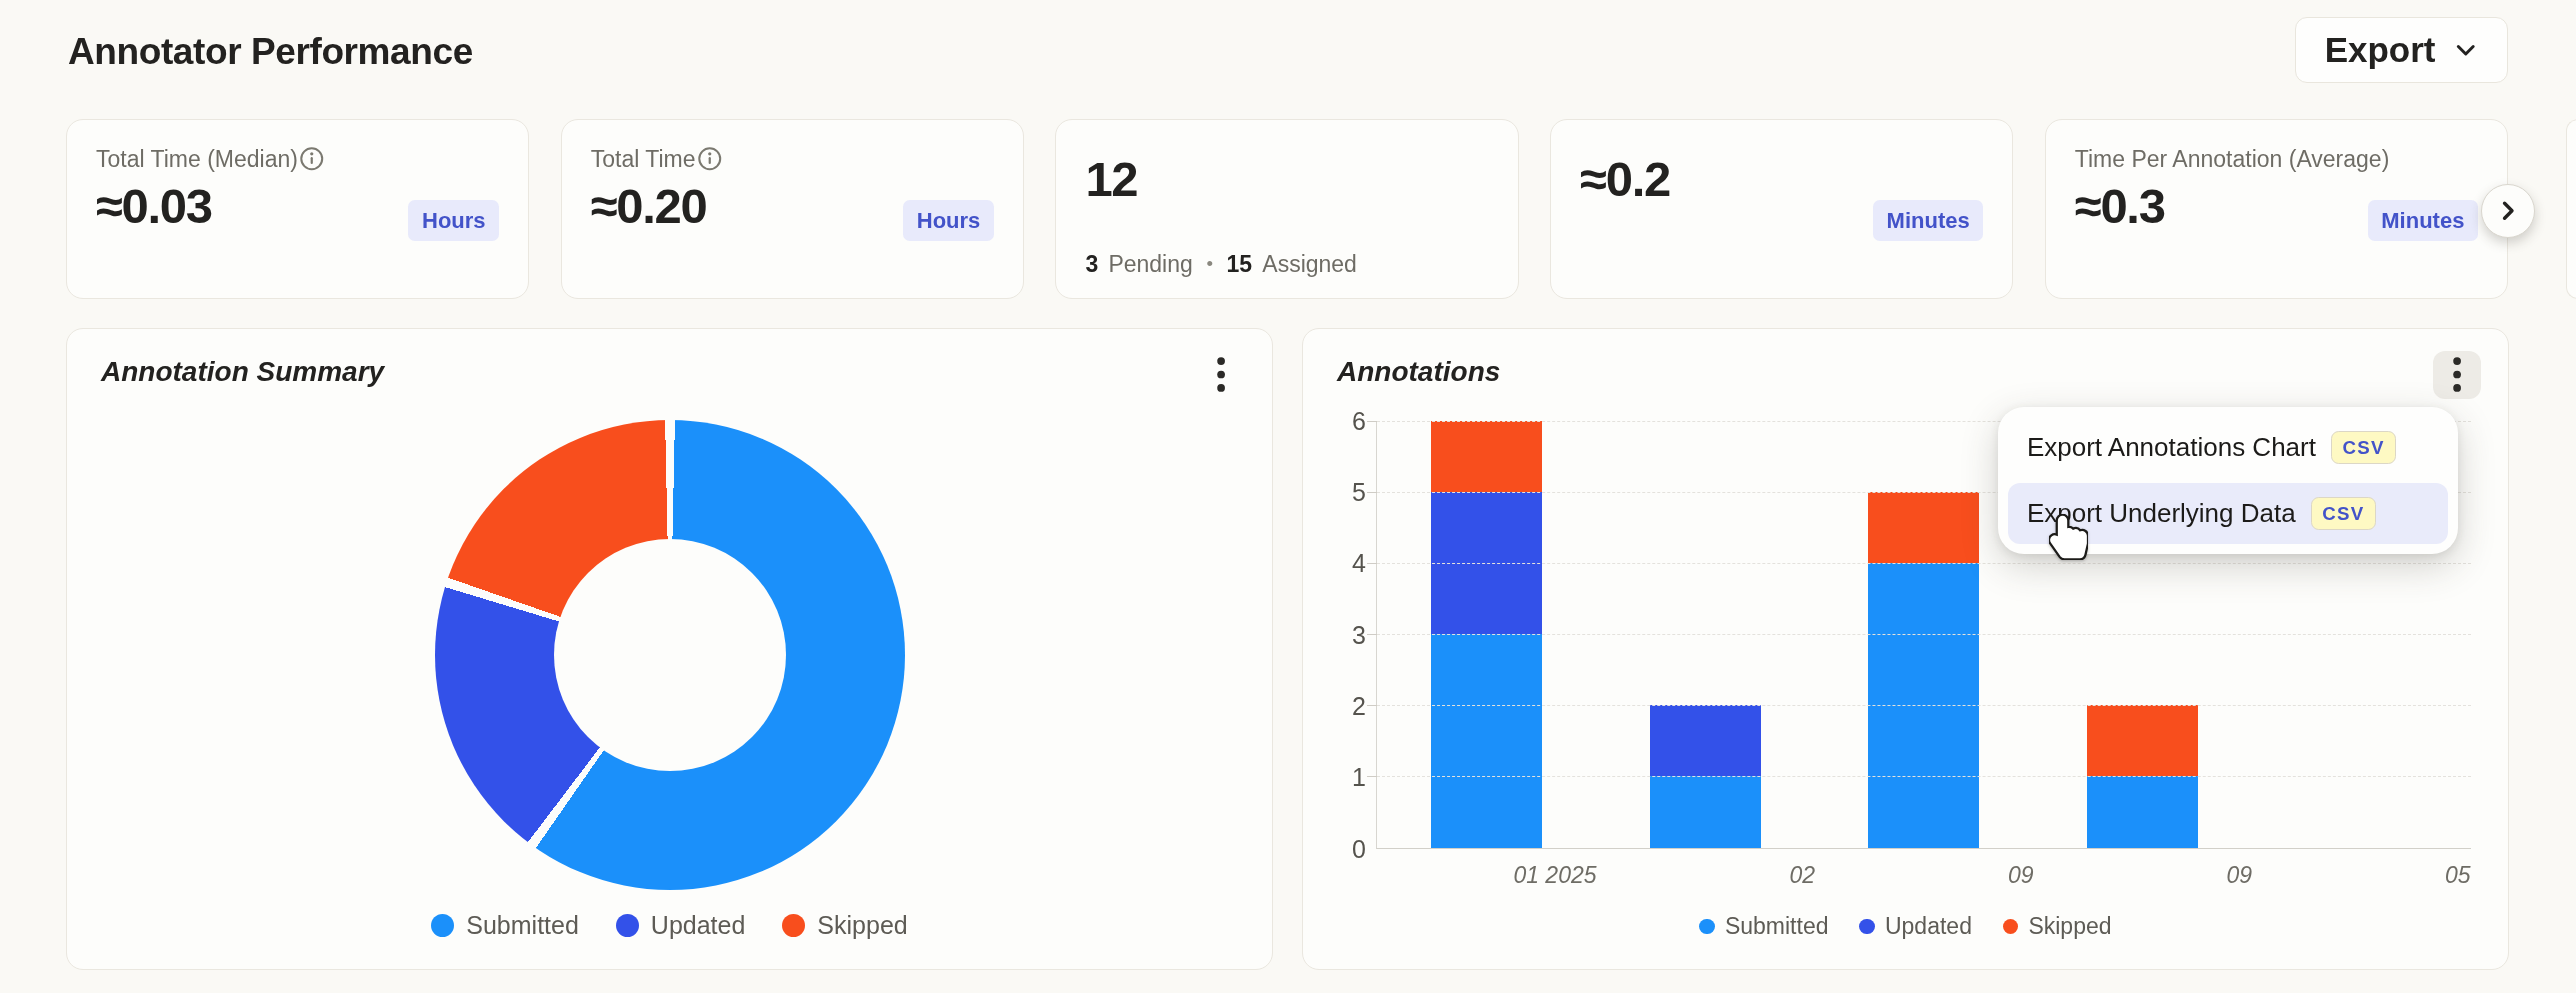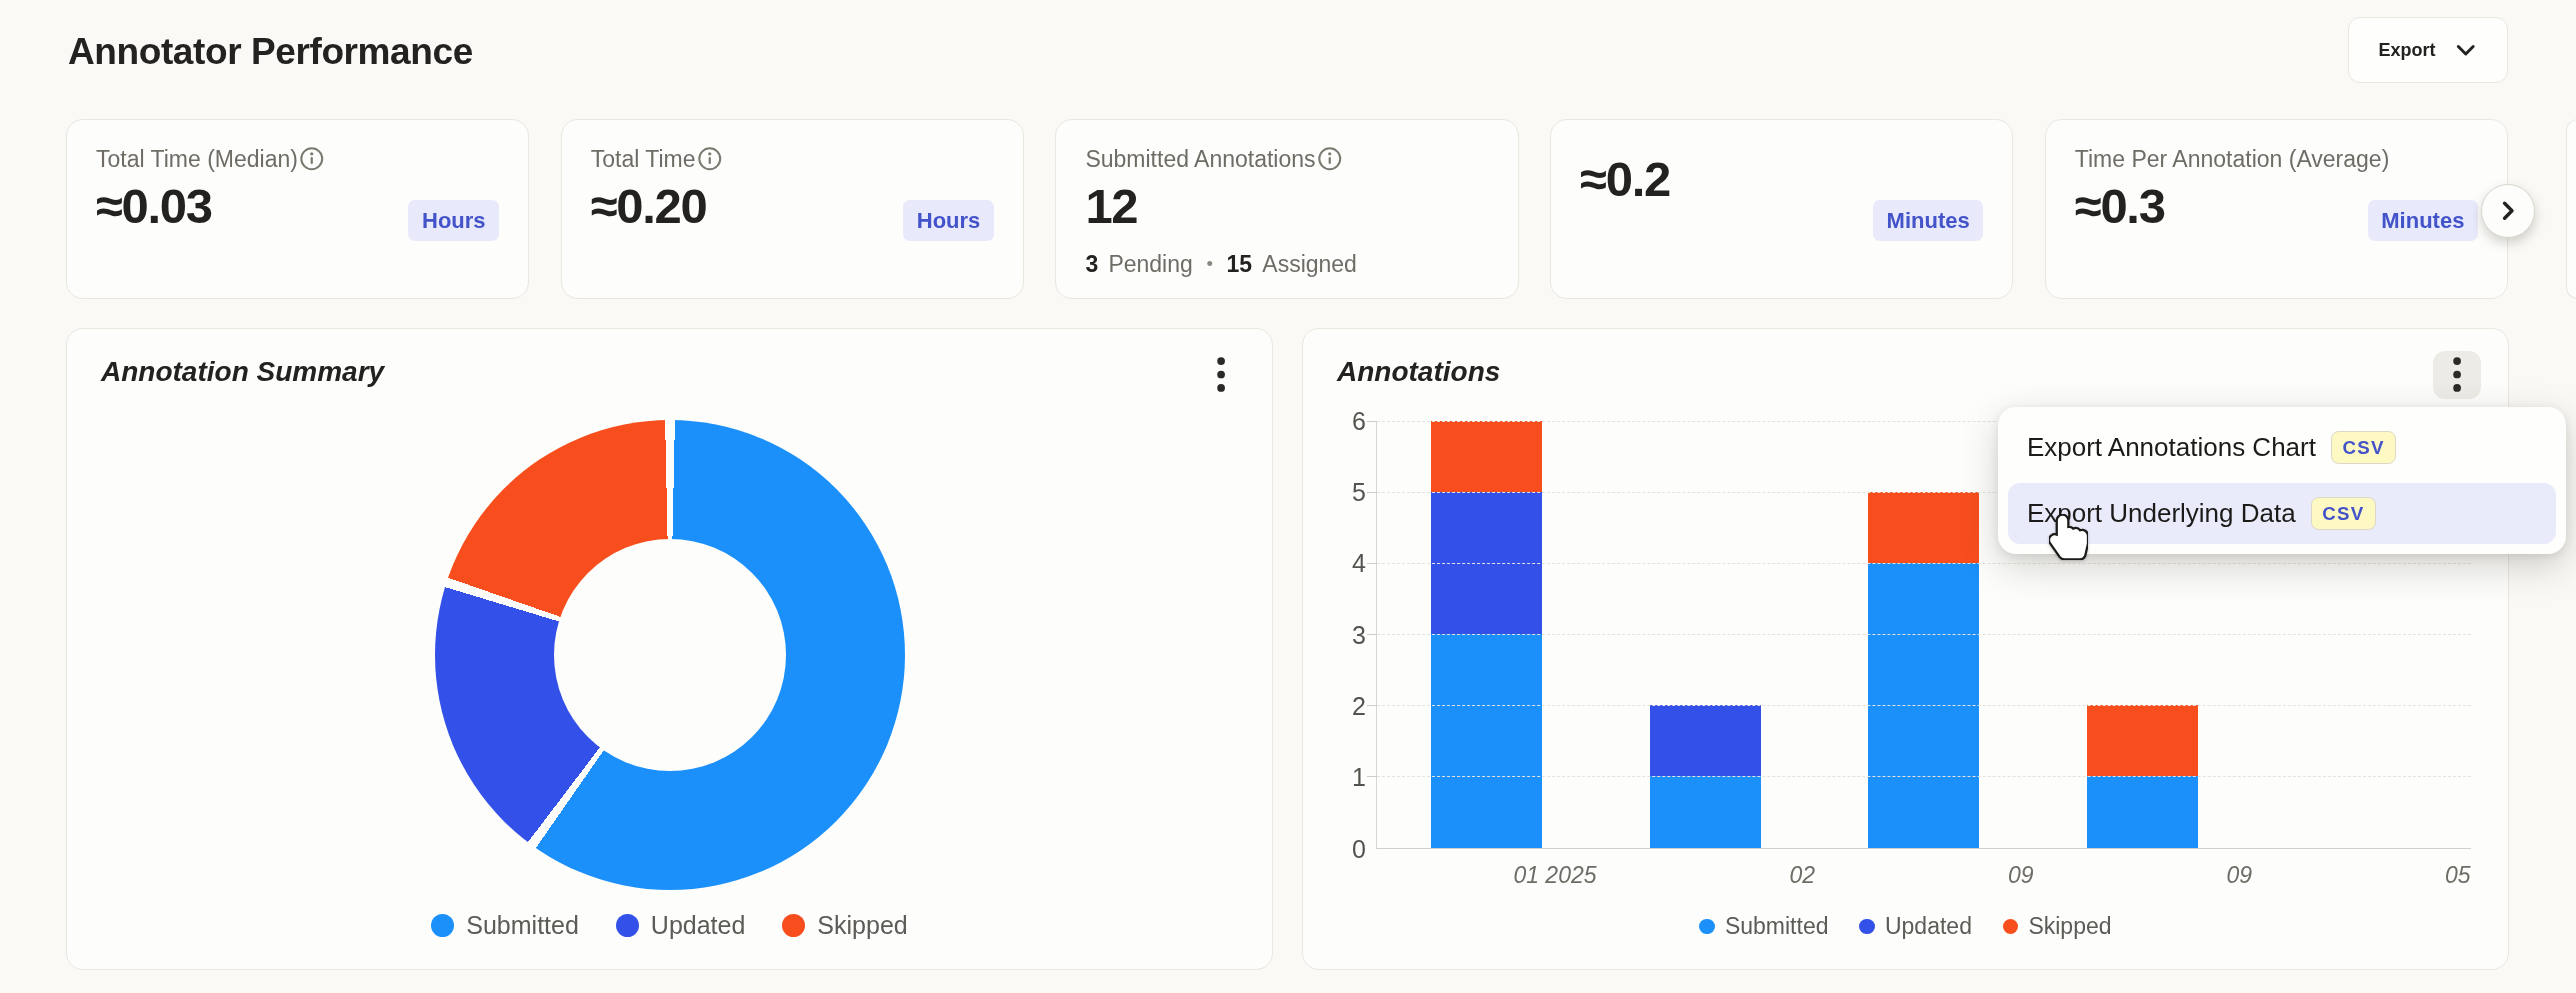--- a/index.html
+++ b/index.html
@@ -2,21 +2,21 @@
 <html style="font-size:13.6px"><head>
 <meta charset="utf-8">
 <style>
   * { margin:0; padding:0; box-sizing:border-box; }
   body { background:#faf9f5; font-family:"Liberation Sans", sans-serif; }
   .page { position:relative; width:2576px; height:994px; background:#faf9f5; overflow:hidden; }
 
   
   .page-title { position:absolute; left:68px; top:31px; font-size:37px; font-weight:700; color:#232220; letter-spacing:-0.4px; }
   .export-btn { position:absolute; top:17px; right:68px; height:66px; padding:0 29px; display:flex; align-items:center; gap:17px;
-    background:#fefefd; border:1.7px solid #e9e6dd; border-radius:12px; font-size:18px; font-weight:600; color:#232220; cursor:pointer;
+    background:#fefefd; border:1.7px solid #e9e6dd; border-radius:12px; font-size:35px; font-weight:600; color:#232220; cursor:pointer;
     font-family:"Liberation Sans", sans-serif; }
 
   
   .stats-row { position:absolute; left:66px; top:119px; width:2442px; height:180px; display:flex; gap:31.5px; }
   .stat-card { flex:1; position:relative; background:#fdfdfb; border:1.7px solid #eae7df; border-radius:17px; padding:25.5px 29px; }
   .stat-label-row { display:flex; align-items:center; gap:1px; color:#6e6c65; font-size:23px; font-weight:500; }
   .stat-value { display:block; margin-top:5.1px; font-size:49px; font-weight:700; color:#232220; letter-spacing:-1.3px; }
   .unit-badge { position:absolute; right:29px; top:80px; background:#e8eafb; color:#4353c9; font-size:22px; font-weight:700;
     padding:7.7px 13.6px; border-radius:6.8px; }
   .stat-sub { position:absolute; left:29px; bottom:20.4px; display:flex; align-items:center; gap:10.2px; font-size:23px; color:#6e6c65; }
@@ -57,21 +57,21 @@
   .gridline { position:absolute; left:0; right:0; border-top:1.7px dashed #e4e2dd; }
   .ytick { position:absolute; left:-10.2px; width:10.2px; border-top:1.7px solid #cfccc5; }
   .slots { position:absolute; inset:0; display:flex; }
   .slot { flex:1; display:flex; justify-content:center; align-items:flex-end; }
   .bar { width:111px; height:100%; display:flex; flex-direction:column-reverse; }
   .x-axis-row { display:flex; margin-left:41px; margin-right:3.4px; margin-top:13.6px; }
   .xlabel { flex:1; text-align:right; font-size:23px; color:#6e6c65;font-style:italic; }
   .bar-legend-wrap { margin-top:24px; }
 
   
-  .menu { position:absolute; left:1998px; top:407px; width:568px; background:#fefefd; border-radius:18px; padding:10.2px;
+  .menu { position:absolute; left:1998px; top:407px; width:460px; background:#fefefd; border-radius:26px; padding:10.2px;
     box-shadow:0 12px 37px rgba(60,55,45,.22), 0 2.6px 8.5px rgba(60,55,45,.10); display:flex; flex-direction:column; gap:5.1px; z-index:20; }
   .menu-item { height:61px; display:flex; align-items:center; gap:15.3px; padding:0 18.7px; border-radius:12px; font-size:26px;
     color:#1c1b19; cursor:pointer; }
   .menu-item.highlighted { background:#e9ebfa; }
   .csv-badge { font-size:18.7px; font-weight:700; letter-spacing:1.3px; color:#4353c9; background:#fef9c3;
     border:1.7px solid #dcd7c6; border-radius:7.7px; padding:4.3px 10.2px; }
 
   .cursor-hand { position:absolute; left:2049px; top:514px; z-index:30; filter:drop-shadow(0 1.7px 1.7px rgba(0,0,0,.25)); }
   .info-icon { color:#7b7970; flex:none; }
 </style>
@@ -111,28 +111,20 @@
             <circle cx="15" cy="15" r="12.3" fill="none" stroke="currentColor" stroke-width="2.4"></circle>
             <rect x="13.7" y="13" width="2.6" height="8.2" rx="1.3" fill="currentColor"></rect>
             <circle cx="15" cy="9.2" r="1.9" fill="currentColor"></circle>
           </svg>
       </div>
       <span class="stat-value">≈0.20</span>
       <span class="unit-badge">Hours</span>
     </div>
 
     <div class="stat-card">
-      <div class="stat-label-row">
-        <span>Submitted Annotations</span>
-        <svg class="info-icon" width="25.5" height="25.5" viewBox="0 0 30 30">
-            <circle cx="15" cy="15" r="12.3" fill="none" stroke="currentColor" stroke-width="2.4"></circle>
-            <rect x="13.7" y="13" width="2.6" height="8.2" rx="1.3" fill="currentColor"></rect>
-            <circle cx="15" cy="9.2" r="1.9" fill="currentColor"></circle>
-          </svg>
-      </div>
       <span class="stat-value">12</span>
       <div class="stat-sub">
         <b>3</b>
         <span>Pending</span>
         <span class="dot-sep">•</span>
         <b>15</b>
         <span>Assigned</span>
       </div>
     </div>
 

